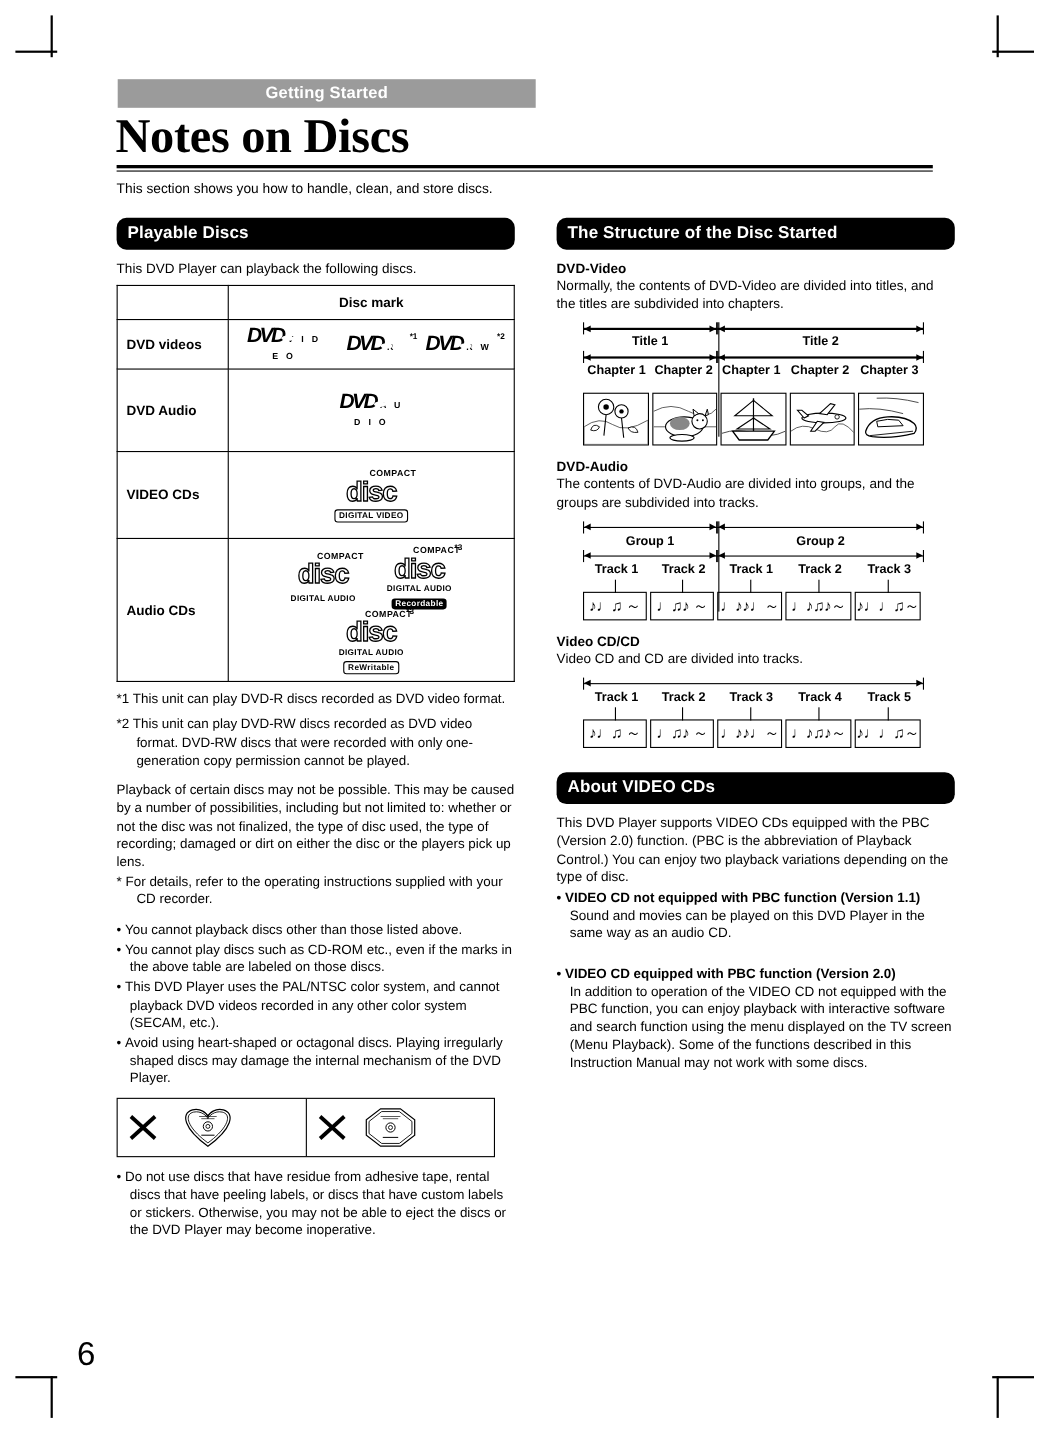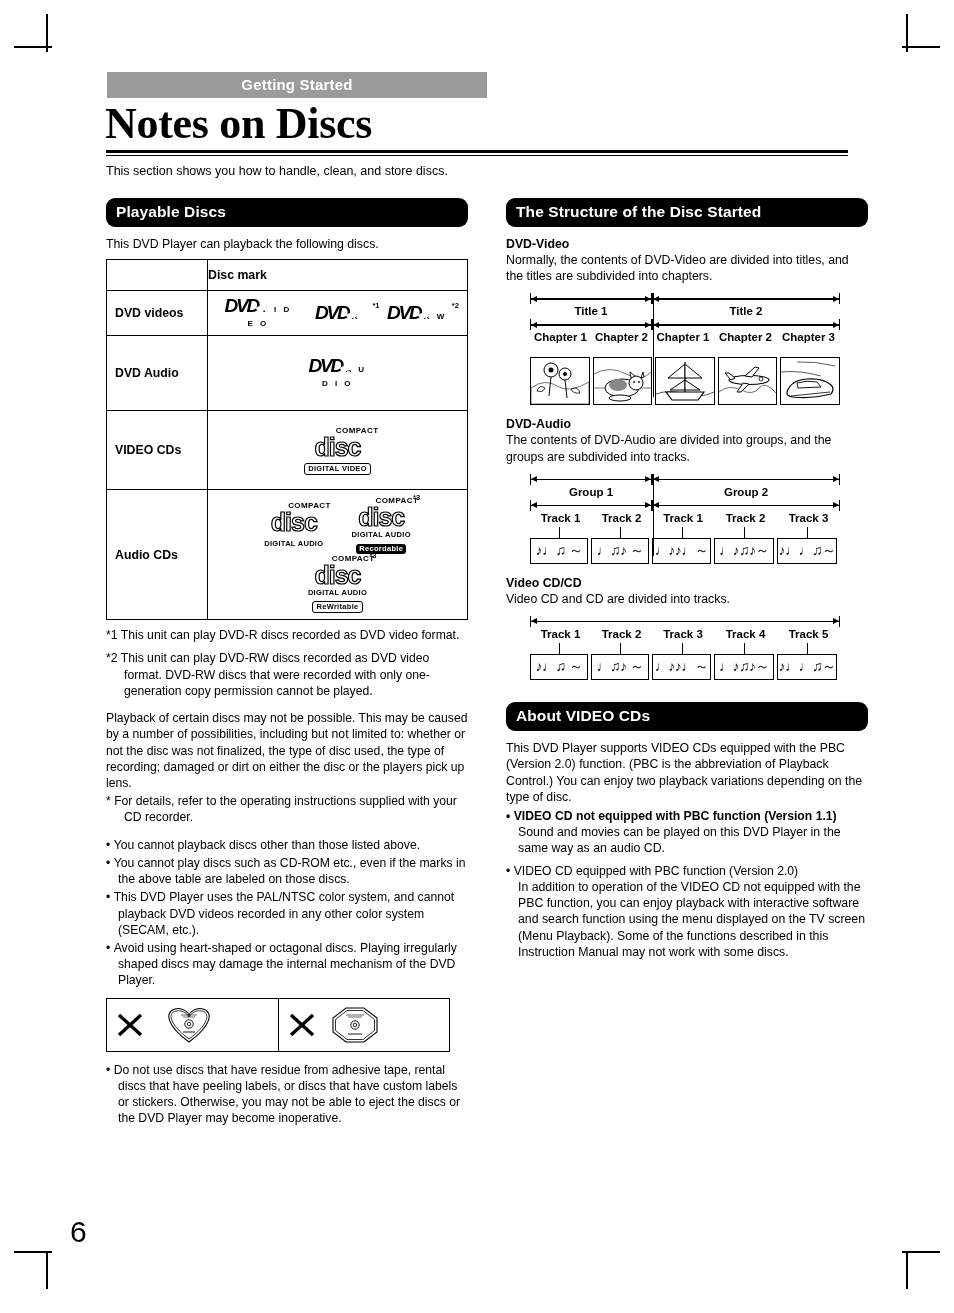--- a/index.html
+++ b/index.html
@@ -101,21 +101,21 @@
     table-layout: fixed;
   }
   table.disc td {
     border: 1.5px solid #000;
     vertical-align: middle;
     font-size: 12.3px;
     font-weight: bold;
   }
   td.rowlab { width: 92px; padding: 6px 0 6px 8px; }
   td.marks  { text-align: center; padding: 6px 4px; }
-  .hdr { font-weight: bold; padding: 8px 0; font-size: 12.5px;}
+  .hdr { text-align: center; font-weight: bold; padding: 8px 0; font-size: 12.5px;}
 
   
   .dvdlogo { display: inline-block; position: relative; width: 70px; vertical-align: middle; margin: 0 3px; }
   .dvdlogo .top {
     font-family: "Liberation Sans", sans-serif;
     font-weight: bold; font-style: italic;
     font-size: 19px; letter-spacing: -2.2px;
     line-height: 18px; text-align: center;
   }
   .dvdlogo .disc {
@@ -639,19 +639,19 @@
         </div>
       </div>
     </div>
 
     <div class="band" style="margin-top:22px;">About VIDEO CDs</div>
     <p class="lead" style="margin-bottom:3px;">This DVD Player supports VIDEO CDs equipped with the PBC (Version 2.0) function. (PBC is the abbreviation of Playback Control.) You can enjoy two playback variations depending on the type of disc.</p>
 
     <p class="bul" style="font-weight:bold;margin-top:3px;">•&nbsp;<span>VIDEO CD not equipped with PBC function  (Version 1.1)</span></p>
     <p class="lead" style="margin:0 0 0 12px;">Sound and movies can be played on this DVD Player in the same way as an audio CD.</p>
 
-    <p class="bul" style="font-weight:normal;margin-top:6px;">•&nbsp;<span>VIDEO CD equipped with PBC function  (Version 2.0)</span></p>
+    <p class="bul" style="font-weight:bold;margin-top:20px;">•&nbsp;<span>VIDEO CD equipped with PBC function  (Version 2.0)</span></p>
     <p class="lead" style="margin:0 0 0 12px;">In addition to operation of the VIDEO CD not equipped with the PBC function, you can enjoy playback with interactive software and search function using the menu displayed on the TV screen (Menu Playback). Some of the functions described in this Instruction Manual may not work with some discs.</p>
   </div>
 
   <div style="position:absolute;left:70px;top:1215px;font-size:30px;">6</div>
 
 </div>
 
 </body></html>

